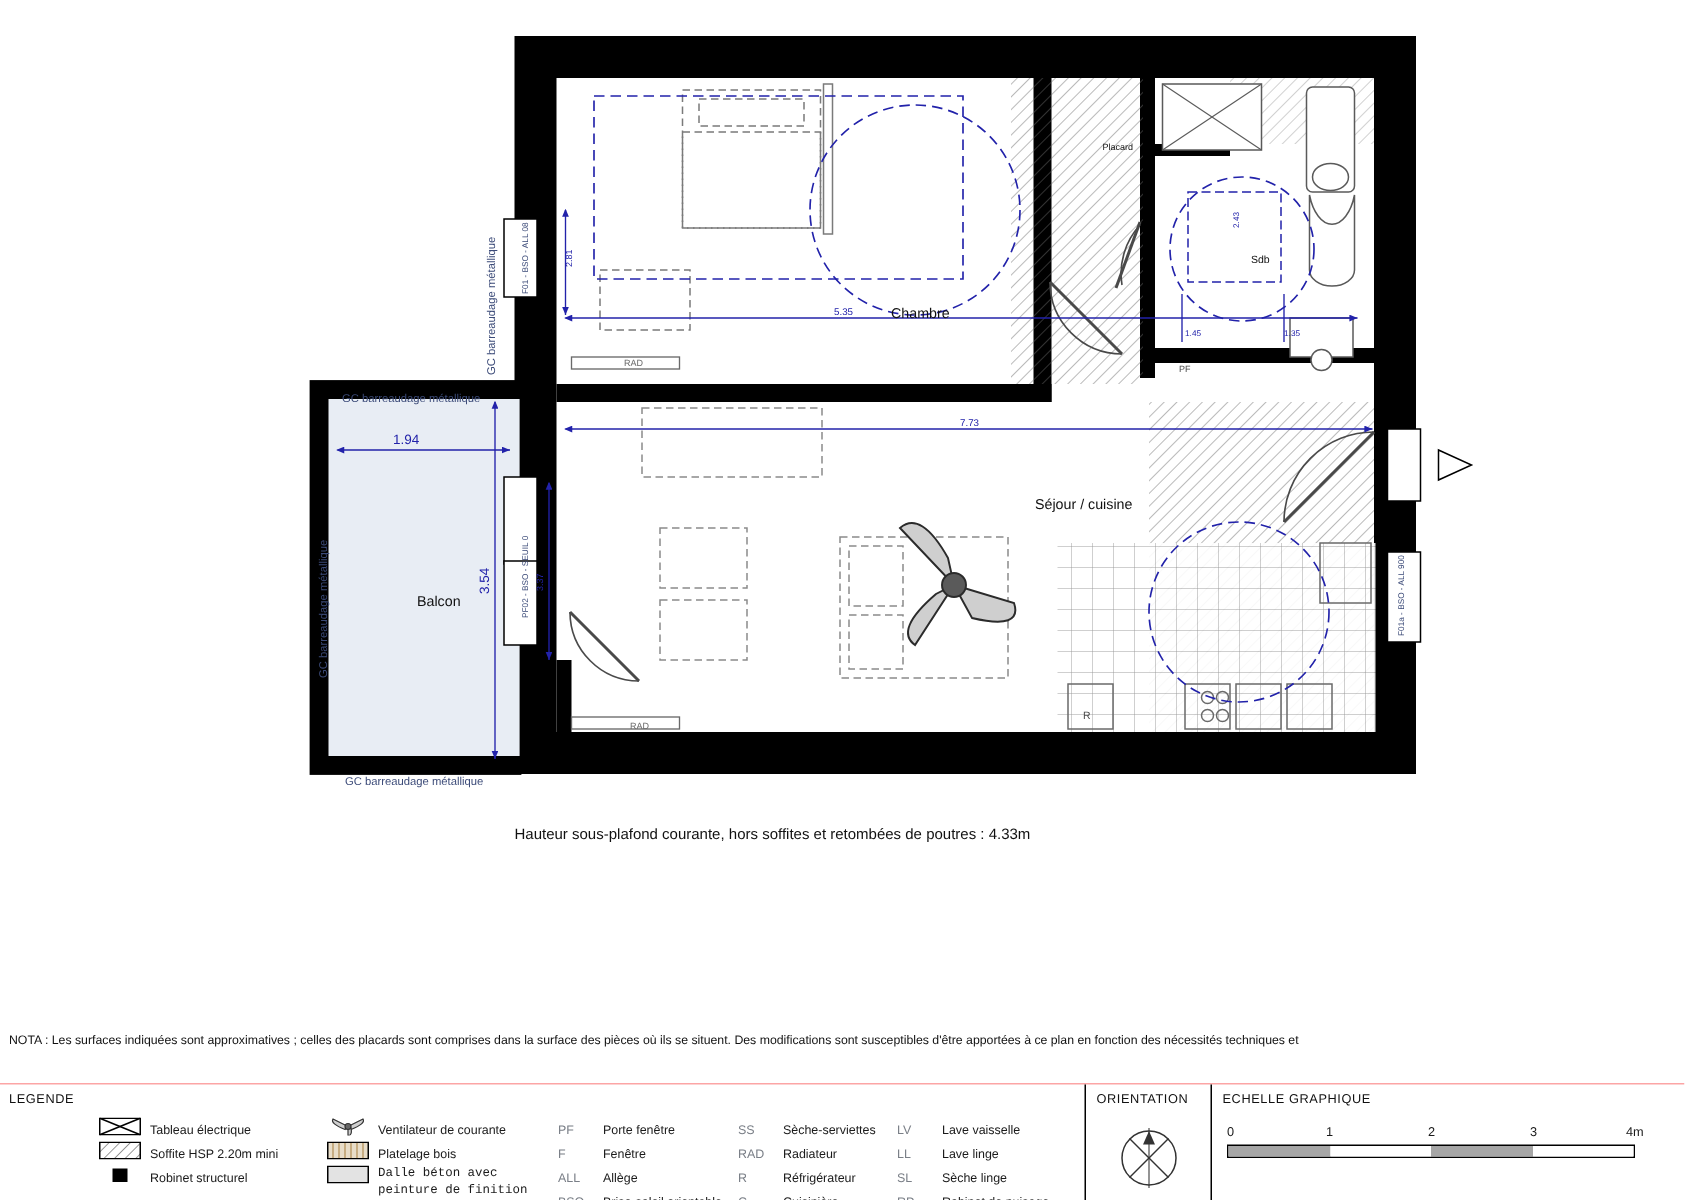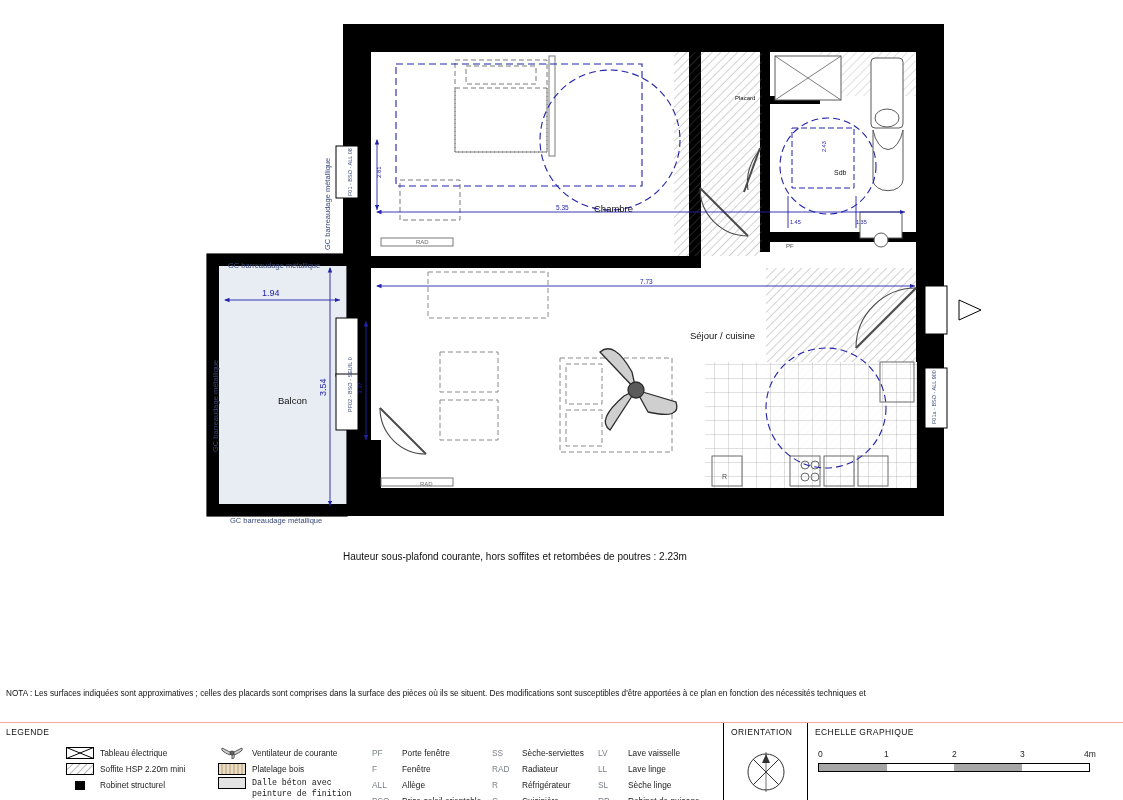--- a/index.html
+++ b/index.html
@@ -68,21 +68,21 @@
   .vsep1 { left: 723px; }
   .vsep2 { left: 807px; }
 
   .legend-col {
     position: absolute;
     font-size: 8.3px;
     line-height: 16px;
   }
   .leg-item {
     display: flex;
-    align-items: center;
+    align-items: flex-start;
     height: 16px;
   }
   .leg-swatch {
     width: 28px;
     height: 12px;
     margin-right: 6px;
     flex: 0 0 28px;
   }
   .leg-label { white-space: nowrap; }
 
@@ -328,21 +328,21 @@
     <text x="420" y="486" font-size="6" fill="#6a6a6a">RAD</text>
     <text x="722" y="479" font-size="7" fill="#4a4a4a">R</text>
     <text x="786" y="248" font-size="6" fill="#4a4a4a">PF</text>
     <text x="352" y="196" font-size="5.5" transform="rotate(-90 352,196)">F01 - BSO - ALL 08</text>
     <text x="352" y="412" font-size="5.5" transform="rotate(-90 352,412)">PF02 - BSO - SEUIL 0</text>
     <text x="936" y="424" font-size="5.5" transform="rotate(-90 936,424)">F01a - BSO - ALL 900</text>
   </g>
 </svg>
 </div>
 
-<div class="ceiling-note">Hauteur sous-plafond courante, hors soffites et retombées de poutres : 2.23m</div>
+<div class="ceiling-note">Hauteur sous-plafond courante, hors soffites et retombées de poutres : 4.33m</div>
 
 <div class="footer">
 
   <div class="nota">
     <div>NOTA : Les surfaces indiquées sont approximatives ; celles des placards sont comprises dans la surface des pièces où ils se situent. Des modifications sont susceptibles d'être apportées à ce plan en fonction des nécessités techniques et</div>
   </div>
 
   <div class="legend-box">
     <div class="legend-title lt-legende">LEGENDE</div>
     <div class="legend-title lt-orientation">ORIENTATION</div>

